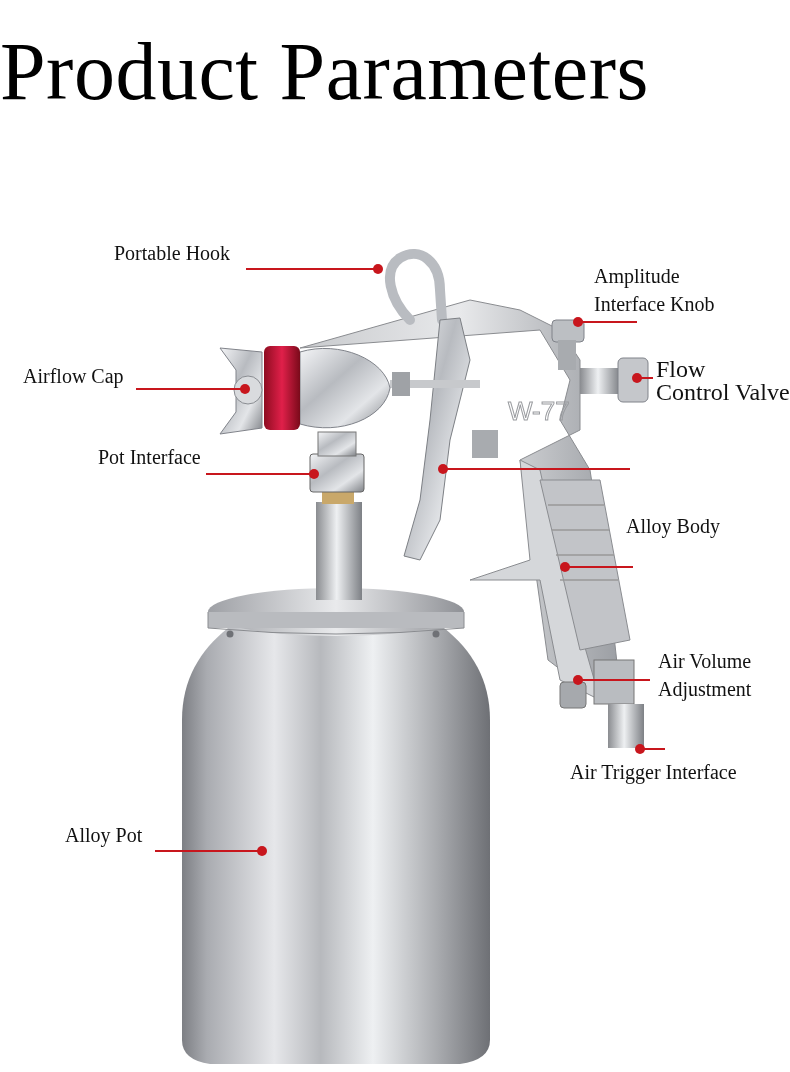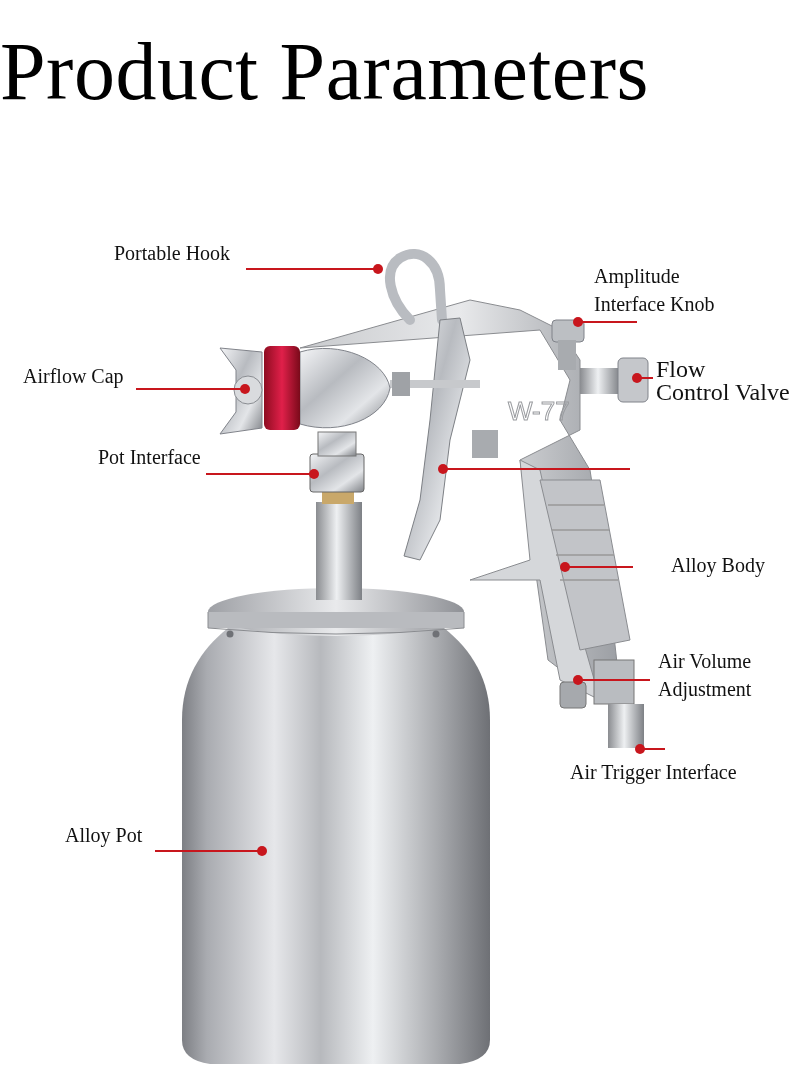--- a/index.html
+++ b/index.html
@@ -145,21 +145,21 @@
   <div class="label" style="left:594px;top:290px;">Interface Knob</div>
 
   <div class="label" style="left:23px;top:362px;">Airflow Cap</div>
 
   <div class="label small" style="left:656px;top:357px;">Flow</div>
   <div class="label small" style="left:656px;top:380px;">Control Valve</div>
 
   <div class="label" style="left:98px;top:443px;">Pot Interface</div>
 
 
-  <div class="label" style="left:626px;top:551px;margin-left:45px;">Alloy Body</div>
+  <div class="label" style="left:626px;top:512px;">Alloy Body</div>
 
   <div class="label" style="left:658px;top:647px;">Air Volume</div>
   <div class="label" style="left:658px;top:675px;">Adjustment</div>
 
   <div class="label" style="left:570px;top:758px;">Air Trigger Interface</div>
 
   <div class="label" style="left:65px;top:821px;">Alloy Pot</div>
 </div>
 
 </body></html>

